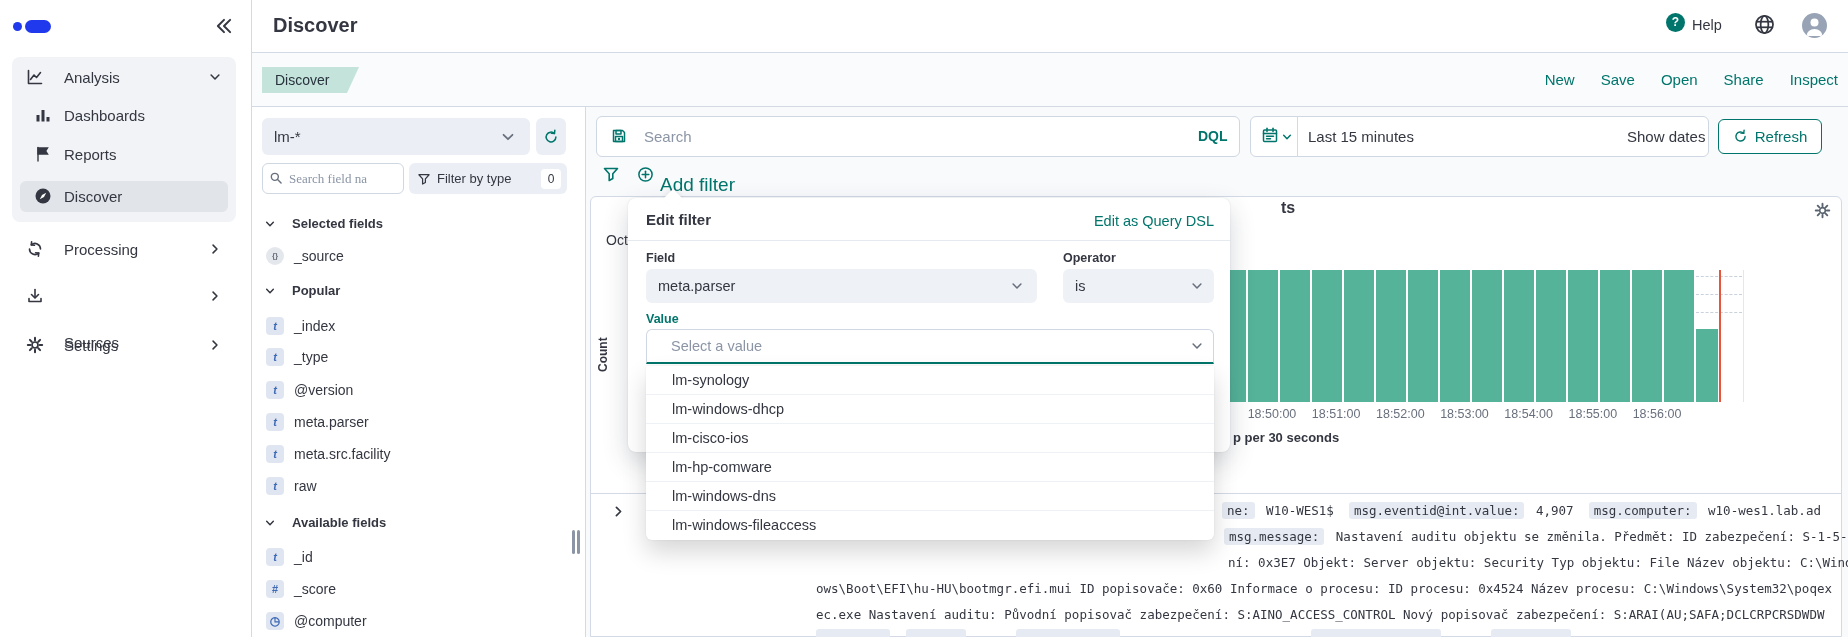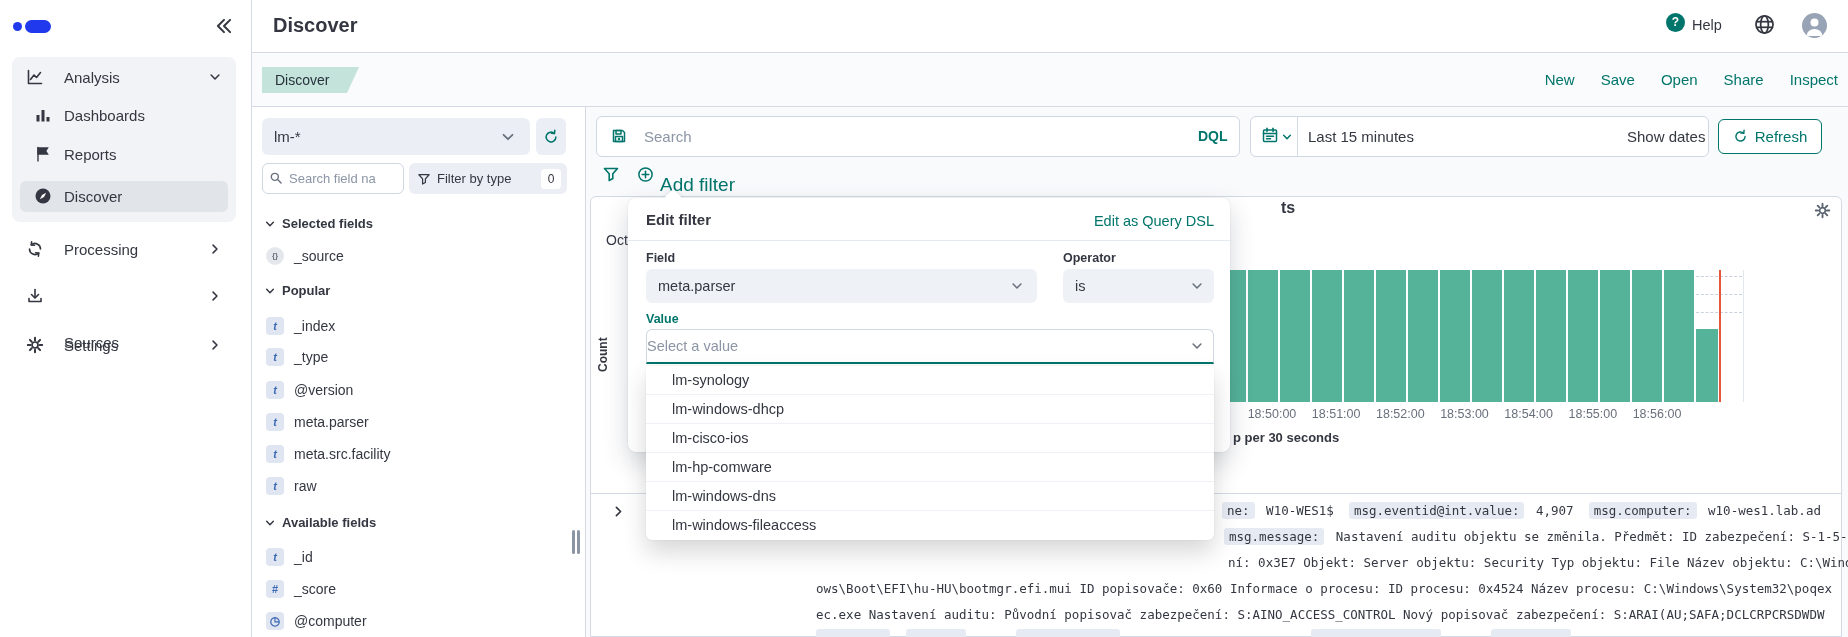--- a/index.html
+++ b/index.html
@@ -30,25 +30,25 @@
   #avatar { left:1802px; top:13px; width:25px; height:25px; border-radius:50%; background:#98a4b5; overflow:hidden; }
 
   
   #crumb-badge { left:262px; top:67px; width:97px; height:26px; background:#c3e3db; clip-path:polygon(0 0,100% 0,calc(100% - 12px) 100%,0 100%); font-size:14px; line-height:26px; padding-left:13px; color:#27313c; }
   #actions { top:71px; right:10px; display:flex; gap:26px; }
   .crumb-action { font-size:15px; color:#00756b; cursor:pointer; }
 
   
   #idx-select { left:262px; top:118px; width:268px; height:37px; background:#ebeff5; border-radius:6px; font-size:15px; line-height:37px; padding-left:12px; }
   #idx-refresh { left:536px; top:118px; width:30px; height:37px; background:#ebeff5; border-radius:6px; display:flex; align-items:center; justify-content:center; }
-  #fsearch { left:262px; top:163px; width:142px; height:31px; background:#fff; border:1px solid #cfd7e2; border-radius:6px; font-size:13px; padding-left:26px; color:#69707d; outline:none; font-family:Liberation Sans, sans-serif; }
+  #fsearch { left:262px; top:163px; width:142px; height:31px; background:#fff; border:1px solid #cfd7e2; border-radius:6px; font-size:13px; padding-left:26px; color:#69707d; outline:none; font-family:Liberation Serif, serif; }
   #ftype { left:409px; top:163px; width:158px; height:31px; background:#ebeff5; border-radius:6px; display:flex; align-items:center; }
   #ftype .lbl { font-size:13px; margin-left:6px; }
   #ftype .zero { margin-left:auto; margin-right:6px; width:20px; height:20px; background:#fff; border-radius:4px; font-size:12px; text-align:center; line-height:20px; }
-  .sec-head { position:absolute; display:flex; align-items:center; gap:6px; left:264px; font-size:13px; font-weight:700; }
+  .sec-head { position:absolute; display:flex; align-items:center; gap:16px; left:264px; font-size:13px; font-weight:700; }
   .field-row { position:absolute; left:266px; display:flex; align-items:center; gap:10px; }
   .fbadge { width:18px; height:18px; border-radius:4px; background:#dfe5f1; color:#3f6bb5; font-size:11px; font-weight:700; text-align:center; line-height:18px; font-style:italic; }
   .fbadge.num { font-style:normal; }
   .fbadge.clock { font-style:normal; font-size:12px; }
   .fbadge.src { border-radius:50%; background:#e4e7ec; color:#69707d; font-style:normal; font-size:8px; }
   .fname { font-size:14px; }
   .resize-bar { width:2.5px; height:24px; background:#8b95a5; border-radius:2px; }
 
   
   #searchbox { left:596px; top:116px; width:644px; height:41px; background:#fff; border:1px solid #cfd7e2; border-radius:6px; }
@@ -81,21 +81,21 @@
   .stub { position:absolute; top:629px; height:14px; background:#e6ebf3; border-radius:3px; }
 
   
   #popup { left:628px; top:198px; width:602px; height:254px; background:#fff; border-radius:8px; box-shadow:0 10px 26px rgba(40,50,70,.20), 0 0 2px rgba(40,50,70,.12); z-index:30; }
   #popup-arrow { left:666px; top:192px; width:14px; height:14px; background:#fff; transform:rotate(45deg); z-index:31; box-shadow:-2px -2px 4px rgba(40,50,70,.06); }
   #popup-title { left:646px; top:211px; font-size:15px; font-weight:700; z-index:32; }
   #dsl-link { top:213px; right:634px; font-size:14.5px; color:#00756b; z-index:32; cursor:pointer; }
   #popup-div { left:628px; top:240px; width:602px; height:1px; background:#e5e9f0; z-index:32; }
   .form-label { position:absolute; font-size:12.5px; font-weight:700; z-index:32; }
   .gsel { position:absolute; background:#eef1f6; border-radius:6px; font-size:14.5px; z-index:32; display:flex; align-items:center; padding-left:12px; }
-  #value-combo { left:646px; top:329px; width:568px; height:35px; background:#fff; border:1px solid #cfd7e2; border-bottom:2px solid #00756b; border-radius:6px 6px 0 0; z-index:32; display:flex; align-items:center; padding-left:0; font-size:14.5px; color:#8b95a5; }
+  #value-combo { left:646px; top:329px; width:568px; height:35px; background:#fff; border:1px solid #cfd7e2; border-bottom:2px solid #00756b; border-radius:6px 6px 0 0; z-index:32; display:flex; align-items:center; padding-left:24px; font-size:14.5px; color:#8b95a5; }
   #valuelist { left:646px; top:366px; width:568px; background:#fff; box-shadow:0 12px 24px rgba(0,0,0,.16), 0 0 2px rgba(0,0,0,.08); border-radius:0 0 6px 6px; z-index:33; overflow:hidden; }
   .opt { height:29px; line-height:29px; padding-left:26px; font-size:14.5px; border-bottom:1px solid #eef1f5; cursor:pointer; }
   .opt:last-child { border-bottom:none; }
   .chev { position:absolute; z-index:32; }
 
   svg.icon { display:block; }
 </style>
 </head>
 <body>
 

